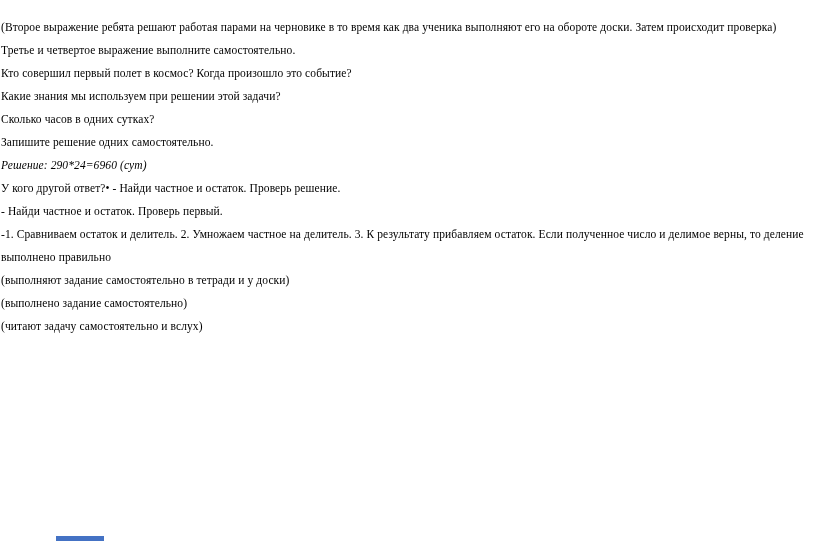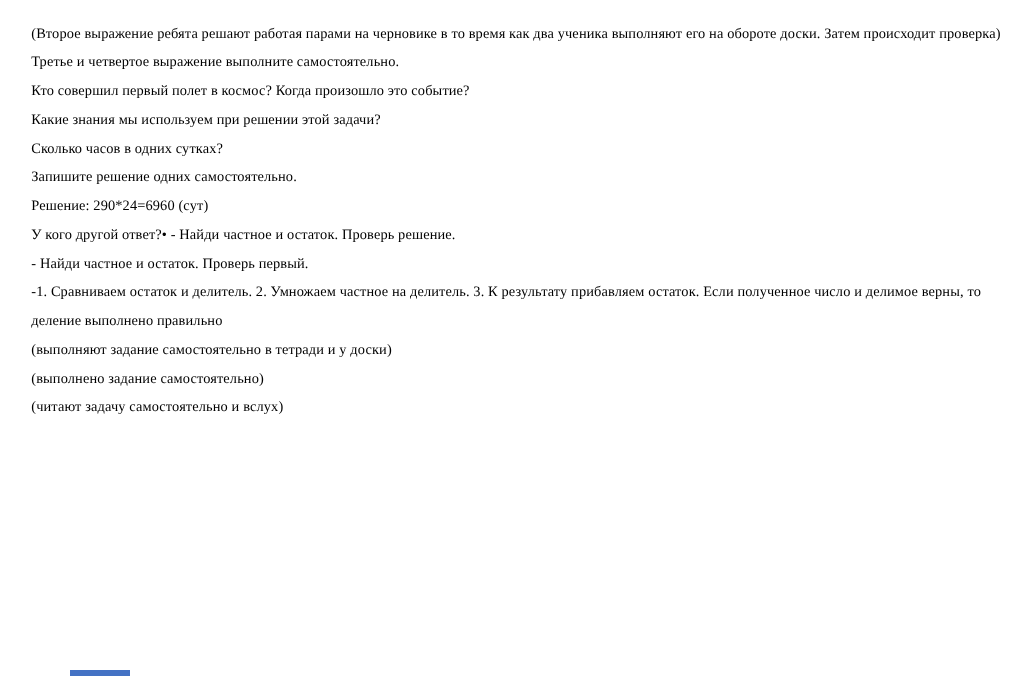--- a/index.html
+++ b/index.html
@@ -22,27 +22,26 @@
   .doc-content {
     padding: 16px 2px 0 1px;
     font-size: 11.5px;
     line-height: 23px;
     color: #000000;
     letter-spacing: 0.1px;
   }
   .doc-content p {
     margin: 0;
     white-space: normal;
-    padding-left: 24px;
   }
   .sp-19 { margin-top: 19px; }
   .sp-21 { margin-top: 21px; }
   .sp-24 { margin-top: 24px; }
   .sp-46 { margin-top: 46px; }
-  .italic { }
+  .italic { font-style: italic; }
   .accent-bar {
     position: absolute;
     left: 56px;
     bottom: 0;
     width: 48px;
     height: 5px;
   }
 </style>
 </head>
 <body>

